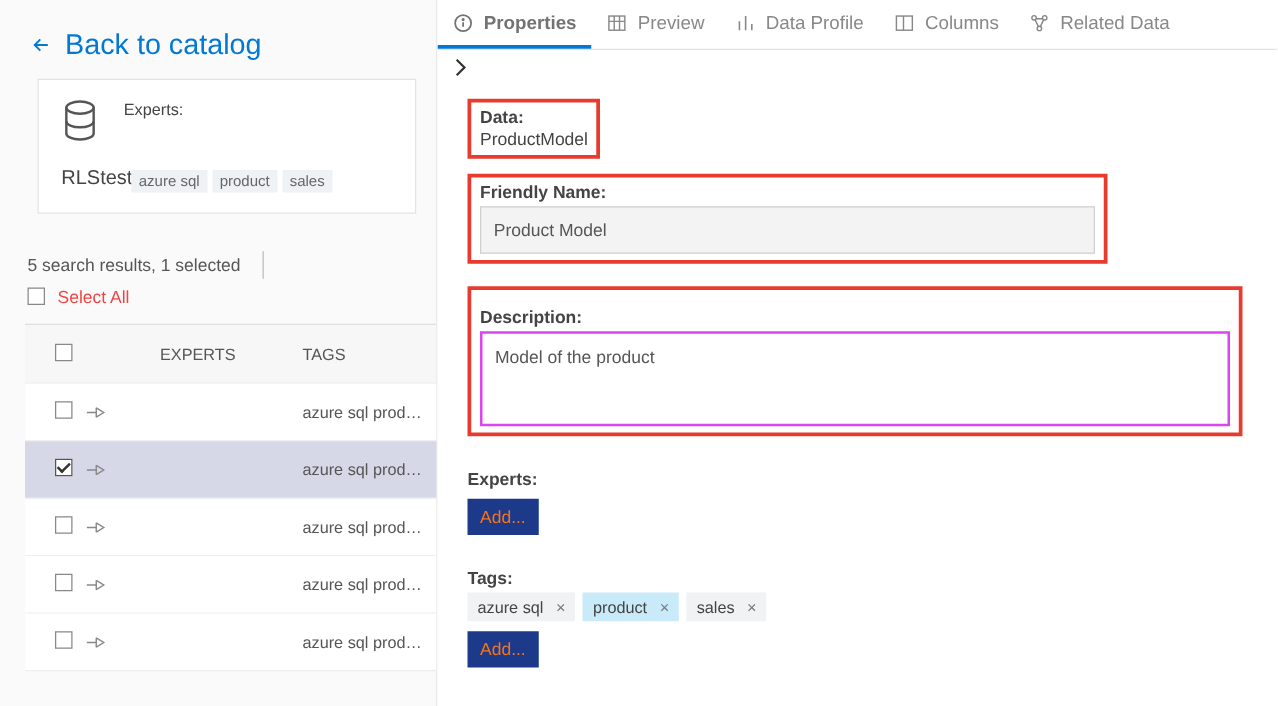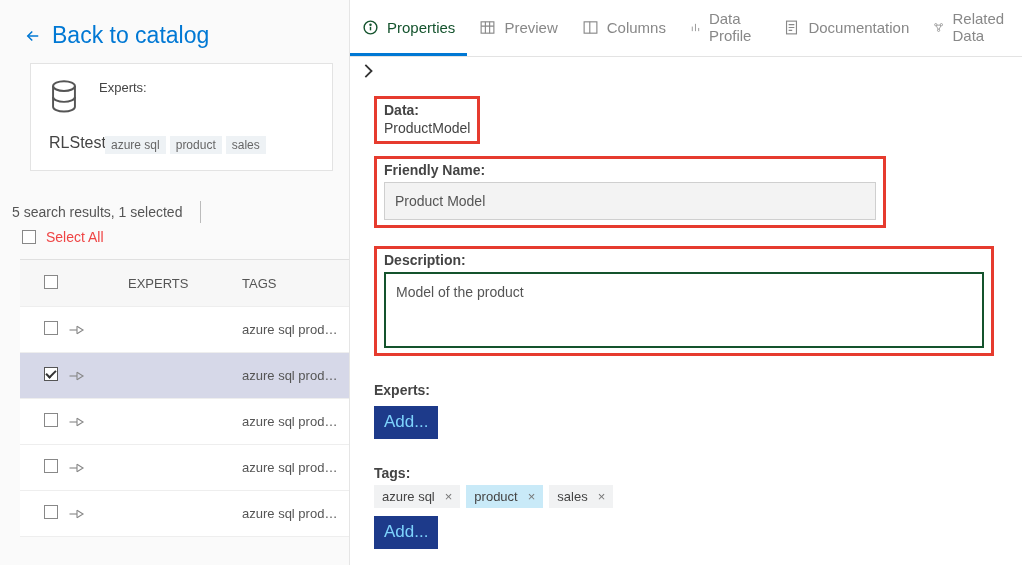--- a/index.html
+++ b/index.html
@@ -39,21 +39,21 @@
   .db-icon { width: 30px; height: 34px; color: #444; }
   .card-experts-label { font-size: 13px; color: #444; }
   .card-title { margin-top: 20px; font-size: 16px; color: #444; }
   .card-tags { margin-top: 2px; display: flex; gap: 4px; flex-wrap: wrap;
     padding-left: 56px; margin-top: -16px;}
   .card-tags .chip {
     background: #eef2f5; padding: 2px 6px; font-size: 12px; color: #666;
   }
   .search-meta {
     display: flex; align-items: center; gap: 14px;
-    padding: 12px 28px 2px 12px; color: #555;
+    padding: 12px 28px 2px 22px; color: #555;
   }
   .meta-divider { width:1px; height:22px; background:#bbb; margin-left: 4px;}
   .select-all {
     padding: 4px 22px 14px 22px; color: #ef4444;
     display: flex; align-items: center; gap: 10px;
   }
   .sq-check {
     width: 14px; height: 14px; border: 1px solid #888; background:#fff;
     display:inline-block; cursor:pointer;
   }
@@ -88,45 +88,45 @@
     transform: rotate(45deg);
   }
   
   .right-pane { flex:1; background:#fff; position:relative; overflow:hidden; }
   .tabs { display:flex; border-bottom:1px solid #e3e3e3; }
   .tab {
     display:flex; align-items:center; gap:8px;
     padding: 10px 12px 9px 12px; color:#888; font-size:15px;
     cursor:pointer; border-bottom:3px solid transparent;
   }
-  .tab.active { color:#14532d; border-bottom-color:#0078d4; }
+  .tab.active { color:#737373; border-bottom-color:#0078d4;font-weight:bold; }
   .tab svg { width:17px; height:17px; }
   .collapse-arrow { padding: 6px 12px 6px 12px; color:#333; font-size:18px;}
   .props { padding: 6px 24px 12px 24px; }
   .field-label { font-weight:700; color:#444; margin-top: 6px;}
   .name-value { color:#444; margin-top:2px;}
   .friendly-box {
     margin-top: 4px;
     border: 1px solid #cfcfcf; background:#f3f3f3;
     padding: 10px 10px; color:#555;
     width: 640px;
     box-shadow: inset 0 0 0 1px rgba(0,0,0,0); 
   }
   .friendly-wrap { width: 640px; }
   .desc-box {
     margin-top: 4px;
-    border: 2px solid #14532d;
+    border: 2px solid #d946ef;
     padding: 10px 10px 46px 10px;
     color:#555; width: 640px; background:#fff;
   }
   .desc-wrap { width: 640px; }
   .add-btn {
     margin-top: 8px;
-    background:#1d3a8a; color:#7dd3fc; padding: 6px 10px 7px 10px;
-    border:none; font-size:17px; cursor:pointer;text-align:right;
+    background:#1d3a8a; color:#f97316; padding: 6px 10px 7px 10px;
+    border:none; font-size:14px; cursor:pointer;text-align:right;
   }
   .tag-row { margin-top:4px; display:flex; gap:6px; align-items:center; }
   .tag-chip {
     display:flex; align-items:center; gap:10px;
     background:#f1f2f3; padding:4px 8px; font-size:13px; color:#444;
     cursor:pointer;
   }
   .tag-chip.active { background:#c9eaf8; }
   .tag-chip .x { color:#777; cursor:pointer; }
   .section-spacer { height: 20px; }
@@ -259,38 +259,31 @@
         <span>Properties</span>
       </div>
       <div class="tab">
         <svg viewBox="0 0 24 24" fill="none" stroke="currentColor" stroke-width="1.6">
             <rect x="3" y="4" width="18" height="16"></rect>
             <path d="M3 10h18M9 4v16M15 4v16"></path>
           </svg>
         <span>Preview</span>
       </div>
       <div class="tab">
+        <svg viewBox="0 0 24 24" fill="none" stroke="currentColor" stroke-width="1.8">
+            <path d="M5 20V10M12 20V4M19 20v-7"></path>
+          </svg>
+        <span>Data Profile</span>
+      </div>
+      <div class="tab">
         <svg viewBox="0 0 24 24" fill="none" stroke="currentColor" stroke-width="1.6">
             <rect x="3" y="4" width="18" height="16"></rect>
             <path d="M11 4v16"></path>
           </svg>
         <span>Columns</span>
-      </div>
-      <div class="tab">
-        <svg viewBox="0 0 24 24" fill="none" stroke="currentColor" stroke-width="1.8">
-            <path d="M5 20V10M12 20V4M19 20v-7"></path>
-          </svg>
-        <span>Data Profile</span>
-      </div>
-      <div class="tab">
-        <svg viewBox="0 0 24 24" fill="none" stroke="currentColor" stroke-width="1.6">
-            <rect x="5" y="3" width="14" height="18"></rect>
-            <path d="M8 8h8M8 12h8M8 16h5"></path>
-          </svg>
-        <span>Documentation</span>
       </div>
       <div class="tab">
         <svg viewBox="0 0 24 24" fill="none" stroke="currentColor" stroke-width="1.6">
             <circle cx="6" cy="6" r="2.5"></circle>
             <circle cx="18" cy="6" r="2.5"></circle>
             <circle cx="12" cy="18" r="2.5"></circle>
             <path d="M8 7l8 0M7 8l4 8M17 8l-4 8"></path>
           </svg>
         <span>Related Data</span>
       </div>
@@ -307,21 +300,21 @@
         <div class="field-label" style="margin-top:0">Data:</div>
         <div class="name-value">ProductModel</div>
       </div>
       <br>
       <div class="hl hl-friendly friendly-wrap" style="width:auto;">
         <div class="field-label" style="margin-top:0">Friendly Name:</div>
         <div class="friendly-box" style="width:492px">Product Model</div>
       </div>
       <br>
       <div class="hl hl-desc desc-wrap" style="width:auto;">
-        <div class="field-label" style="margin-top:0">Description:</div>
+        <div class="field-label" style="margin-top:10px">Description:</div>
         <div class="desc-box" style="width:600px">Model of the product</div>
       </div>
 
       <div class="section-spacer"></div>
       <div class="field-label">Experts:</div>
       <button class="add-btn">Add...</button>
 
       <div class="section-spacer"></div>
       <div class="field-label">Tags:</div>
       <div class="tag-row">

